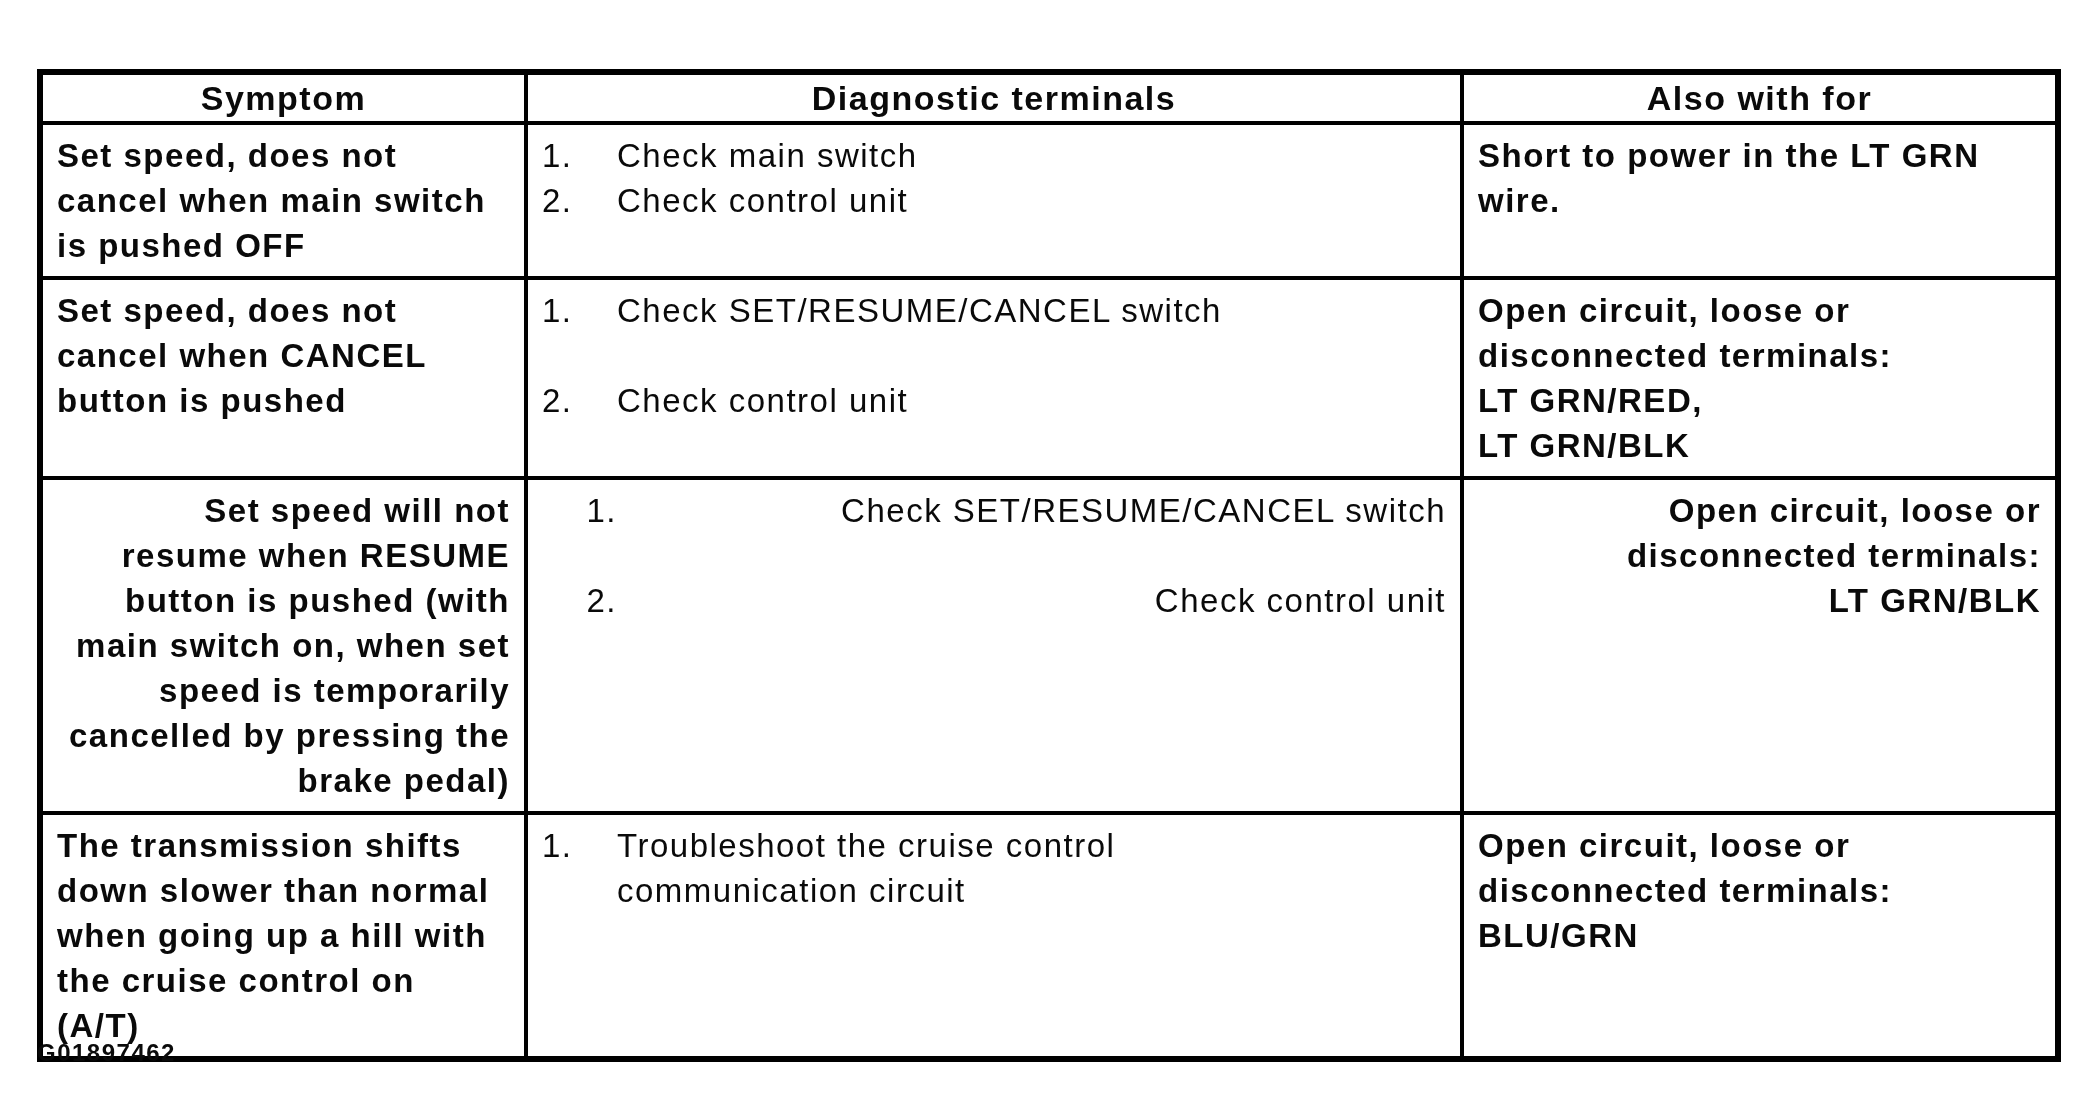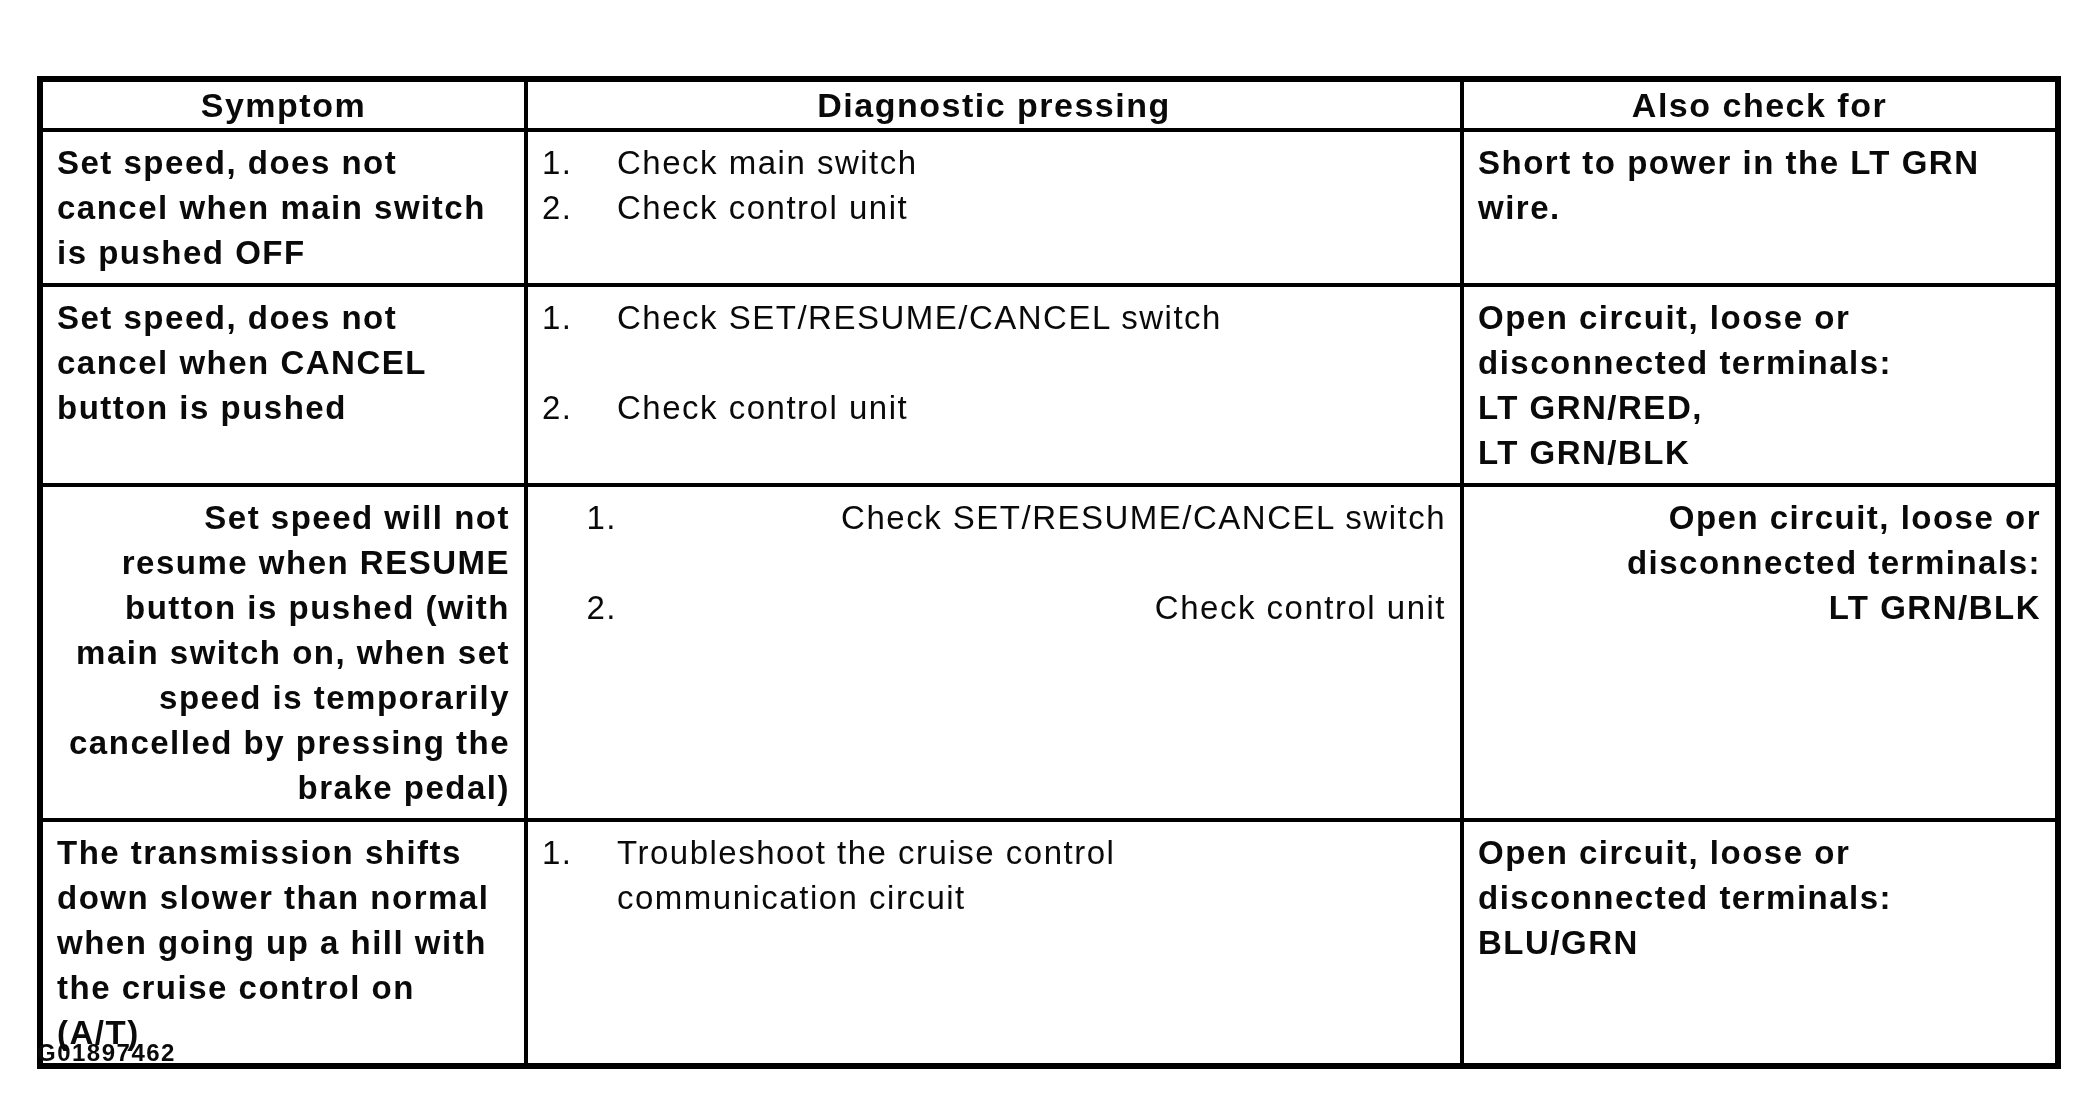--- a/index.html
+++ b/index.html
@@ -13,21 +13,21 @@
     height: 1106px;
     overflow: hidden;
     font-family: "Liberation Sans", sans-serif;
     color: #0a0a0a;
     -webkit-font-smoothing: antialiased;
   }
 
   .table-wrap {
     position: absolute;
     left: 37px;
-    top: 76px;
+    top: 69px;
   }
 
   table.diag {
     border-collapse: collapse;
     table-layout: fixed;
     width: 2018px;
     border: 6px solid #000;
   }
   table.diag th,
   table.diag td {
@@ -104,22 +104,22 @@
 <div class="table-wrap">
   <table class="diag">
     <colgroup>
       <col class="c-symptom">
       <col class="c-procedure">
       <col class="c-also">
     </colgroup>
     <thead>
       <tr>
         <th>Symptom</th>
-        <th>Diagnostic pressing</th>
-        <th>Also check for</th>
+        <th>Diagnostic terminals</th>
+        <th>Also with for</th>
       </tr>
     </thead>
     <tbody>
 
       <tr class="r1">
         <td>
           <div class="multiline">Set speed, does not
 cancel when main switch
 is pushed OFF</div>
         </td>

